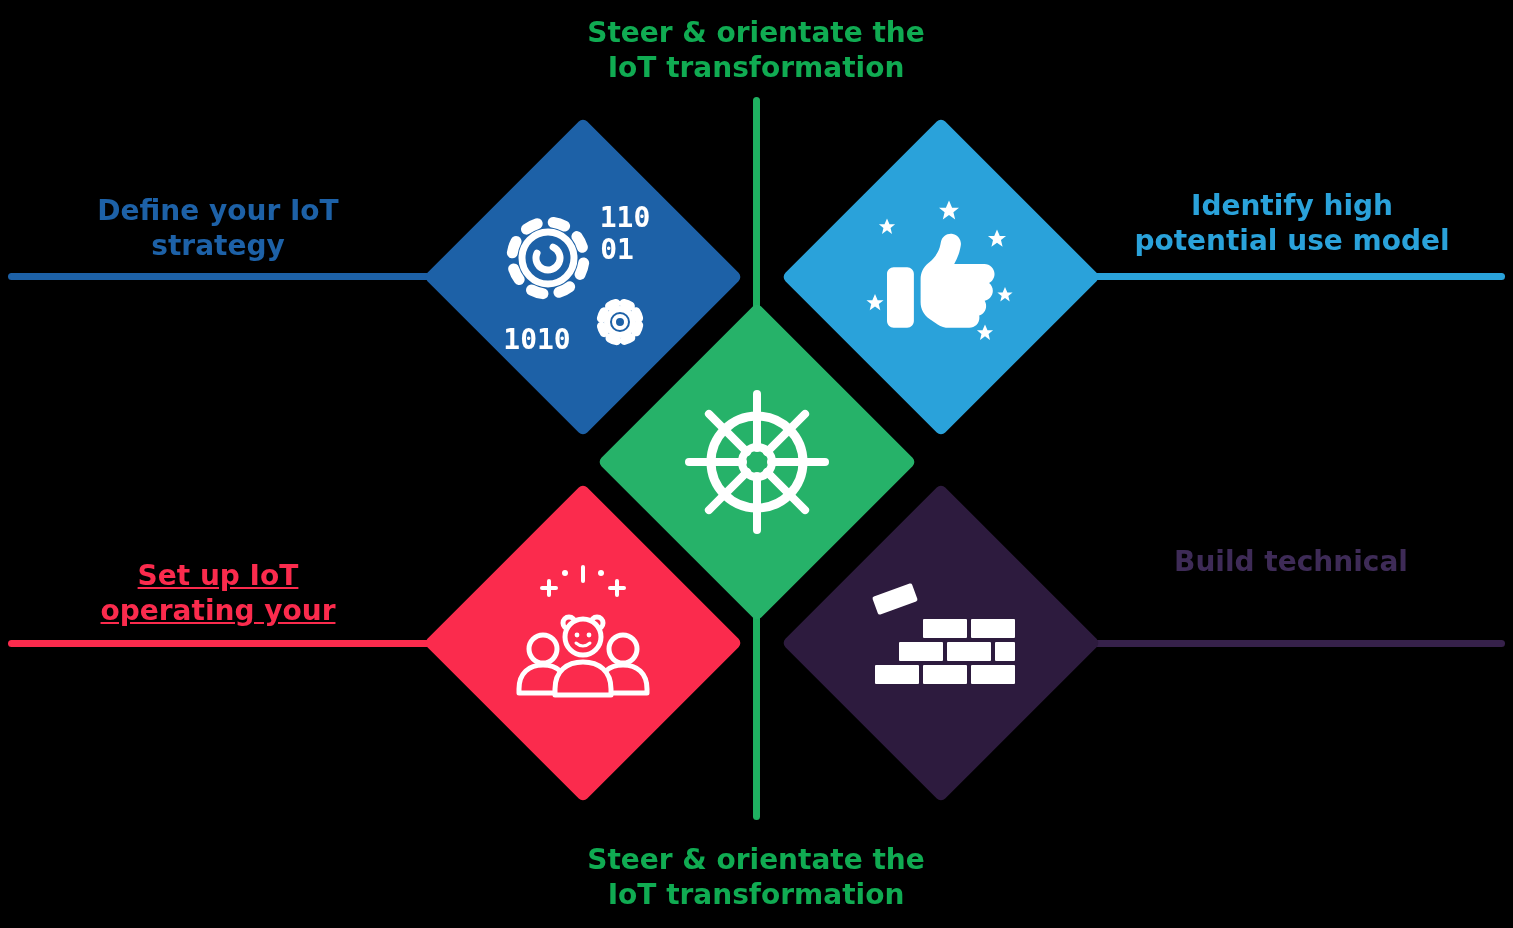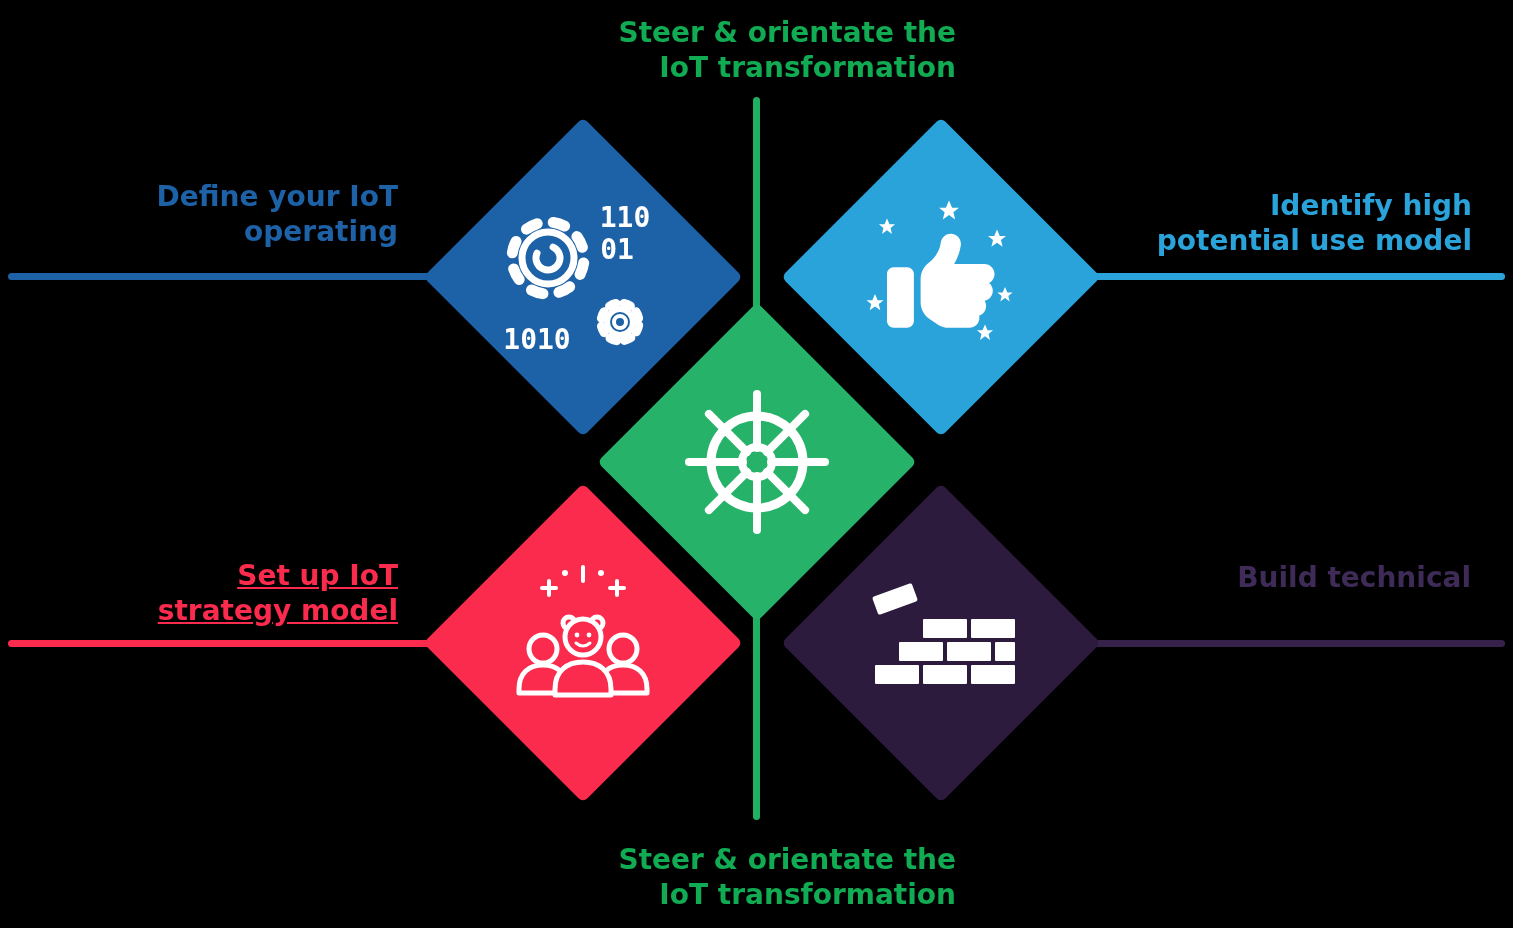--- a/index.html
+++ b/index.html
@@ -37,29 +37,29 @@
   .diamond.infra{left:828px;top:530px;background:var(--purple);}
   .iconbox{
     position:absolute;z-index:3;display:flex;align-items:flex-end;justify-content:center;
   }
   .iconbox.strategy{left:493px;top:187px;width:180px;height:180px;}
   .iconbox.use-cases{left:851px;top:187px;width:180px;height:180px;}
   .iconbox.center{left:677px;top:382px;width:160px;height:160px;}
   .iconbox.operating{left:493px;top:553px;width:180px;height:180px;}
   .iconbox.infra{left:851px;top:553px;width:180px;height:180px;}
   .label{
-    position:absolute;z-index:3;text-align:right;font-weight:bold;
+    position:absolute;z-index:3;text-align:center;font-weight:bold;
     font-size:28px;line-height:35px;
   }
   .label.steer-top{left:556px;top:15px;width:400px;color:var(--green-text);}
   .label.steer-bottom{left:556px;top:842px;width:400px;color:var(--green-text);}
-  .label.strategy{left:38px;top:179px;width:360px;color:var(--blue);}
+  .label.strategy{left:38px;top:193px;width:360px;color:var(--blue);}
   .label.use-cases{left:1112px;top:188px;width:360px;color:var(--light-blue);}
   .label.operating{left:38px;top:558px;width:360px;color:var(--red);text-decoration:underline;}
-  .label.infra{left:1111px;top:560px;width:360px;color:var(--purple-text);}
+  .label.infra{left:1111px;top:544px;width:360px;color:var(--purple-text);}
   svg text{font-family:"DejaVu Sans Mono","Liberation Mono",monospace;}
 </style>
 </head>
 <body>
 
 <div class="stage">
 
   <div class="line v-green"></div>
   <div class="line h-blue"></div>
   <div class="line h-lightblue"></div>
@@ -169,31 +169,31 @@
     </svg>
   </div>
 
   <div class="label steer-top">
     <div>Steer &amp; orientate the</div>
     <div>IoT transformation</div>
   </div>
 
   <div class="label strategy">
     <div>Define your IoT</div>
-    <div>operating</div>
+    <div>strategy</div>
   </div>
 
   <div class="label use-cases">
     <div>Identify high</div>
     <div>potential use model</div>
   </div>
 
   <div class="label operating">
     <div>Set up IoT</div>
-    <div>strategy model</div>
+    <div>operating your</div>
   </div>
 
   <div class="label infra">
     <div>Build technical</div>
   </div>
 
   <div class="label steer-bottom">
     <div>Steer &amp; orientate the</div>
     <div>IoT transformation</div>
   </div>

